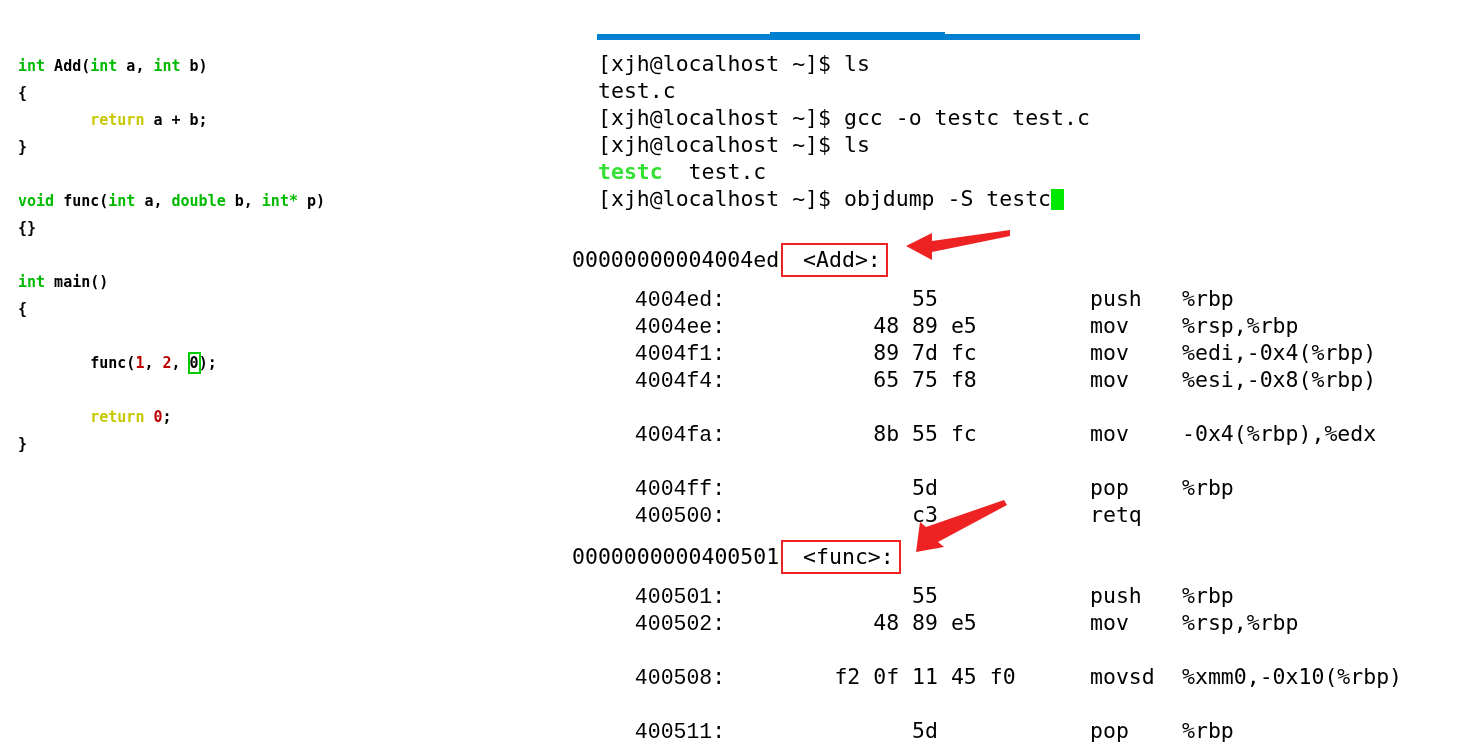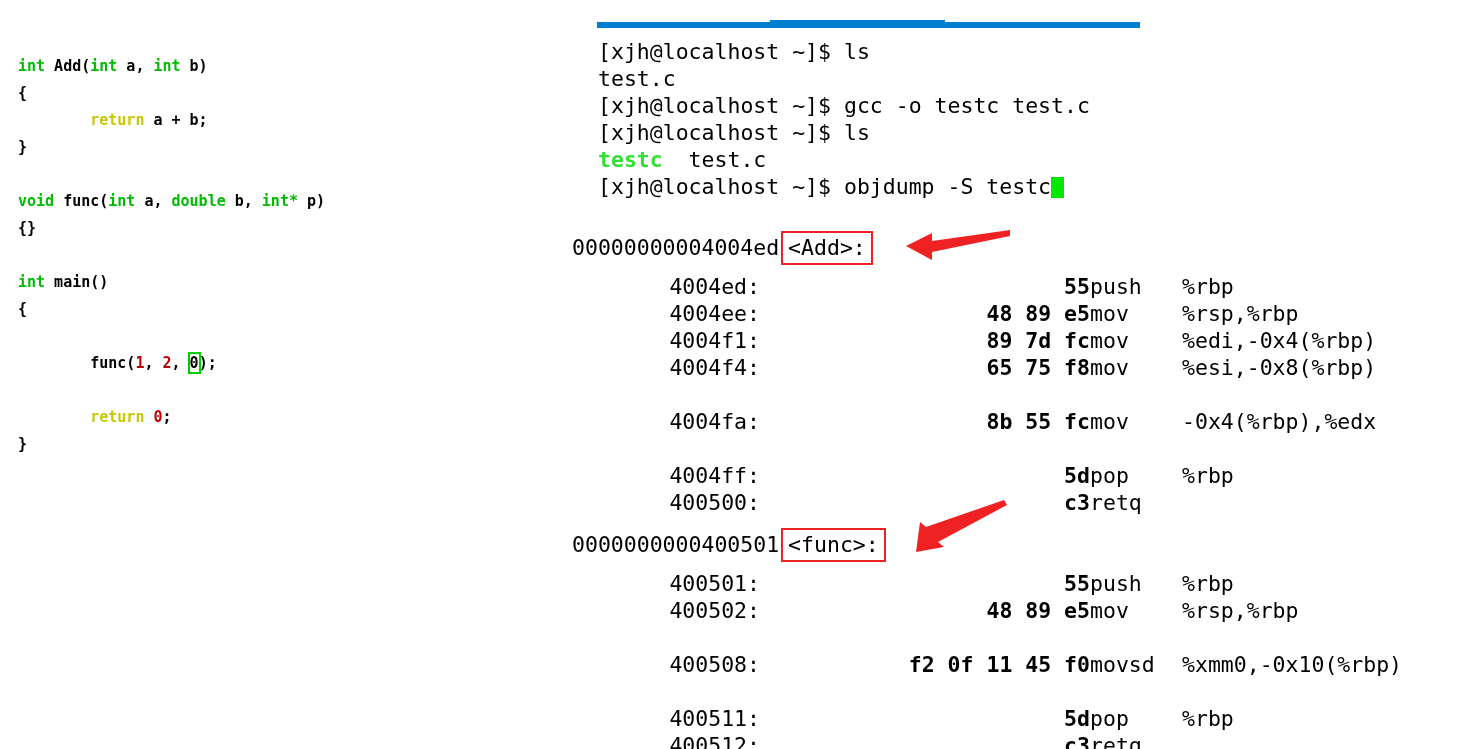--- a/index.html
+++ b/index.html
@@ -43,21 +43,21 @@
     color: #000000;
     outline: 2px solid #00cc00;
     outline-offset: 0px;
     background: transparent;
   }
 
   
   #terminal-panel {
     position: absolute;
     left: 560px;
-    top: 4px;
+    top: 16px;
     width: 920px;
     height: 619px;
   }
   #terminal-topbar {
     position: absolute;
     left: 37px;
     top: 18px;
     width: 543px;
     height: 6px;
     background: #0080d0;
@@ -97,35 +97,35 @@
     position: absolute;
     left: 12px;
     white-space: pre;
     font-family: "DejaVu Sans Mono", "Liberation Mono", monospace;
     font-size: 21.5px;
     line-height: 27px;
     color: #000000;
   }
   .symbox {
     outline: 2px solid #ee2222;
-    padding: 2px 5px 3px 5px;
+    padding: 2px 5px 3px 20px;
     margin-left: 4px;
   }
   .disasm-row {
     position: absolute;
     left: 12px;
     white-space: pre;
     font-family: "DejaVu Sans Mono", "Liberation Mono", monospace;
     font-size: 21.5px;
     line-height: 27px;
     color: #000000;
     width: 900px;
   }
-  .c-addr  { display: inline-block; width: 160px; text-align: right; padding-left: 28px; }
-  .c-bytes { display: inline-block; width: 330px; text-align: right; font-weight: bold; }
+  .c-addr  { display: inline-block; width: 160px; text-align: center; padding-left: 28px; font-family: Liberation Mono, monospace; }
+  .c-bytes { display: inline-block; width: 330px; text-align: center; }
   .c-mnem  { display: inline-block; width: 92px; text-align: left; }
   .c-ops   { display: inline-block; text-align: left; }
 
   
   .arrow { position: absolute; }
 </style>
 </head>
 <body>
 
 <div id="code-panel">

